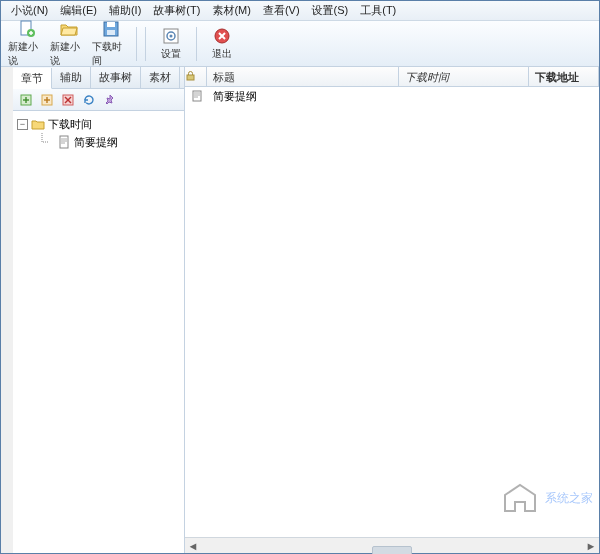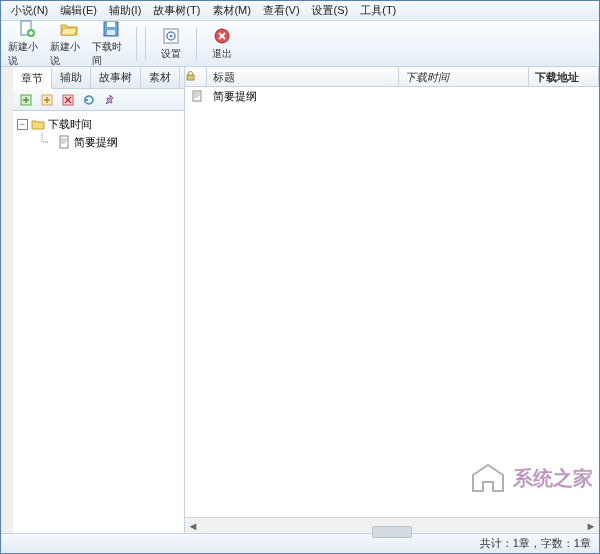--- a/index.html
+++ b/index.html
@@ -233,29 +233,26 @@
               </svg>
           </div>
           <div class="cell" style="flex:1">简要提纲</div>
           <div class="cell" style="width:70px"></div>
         </div>
 
         <div class="watermark">
           <svg width="38" height="34" viewBox="0 0 38 34">
               <path d="M4 30V14l15-10 15 10v16h-10v-9h-10v9z" fill="none" stroke="#555" stroke-width="2"></path>
             </svg>
-          <span style="font-size:20px;color:#701a75;font-weight:bold">系统之家</span>
+          <span style="font-size:12px;color:#3b82f6;font-weight:normal">系统之家</span>
         </div>
       </div>
       <div class="hscroll">
         <div class="arrow">◄</div>
         <div style="flex:1;position:relative">
             <div class="thumb"></div>
           </div>
         <div class="arrow">►</div>
       </div>
     </div>
   </div>
 
-  <div class="statusbar">
-    <span>共计：1章，字数：1章</span>
-  </div>
 </div>
 
 </body></html>

